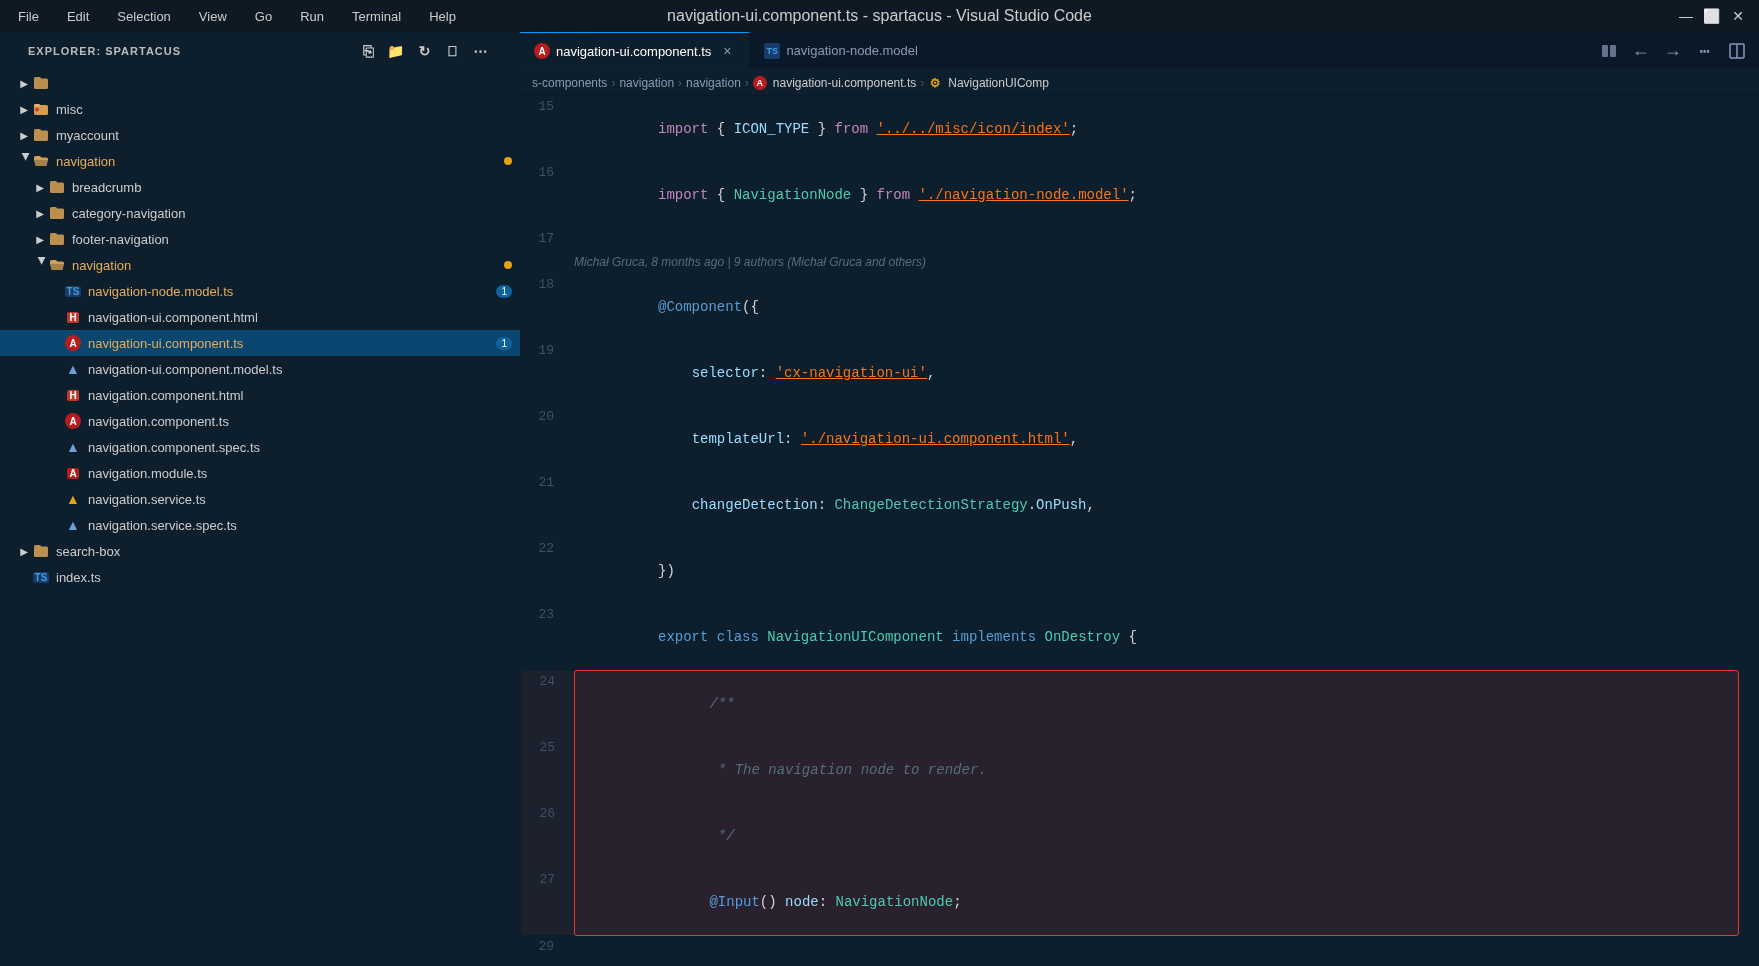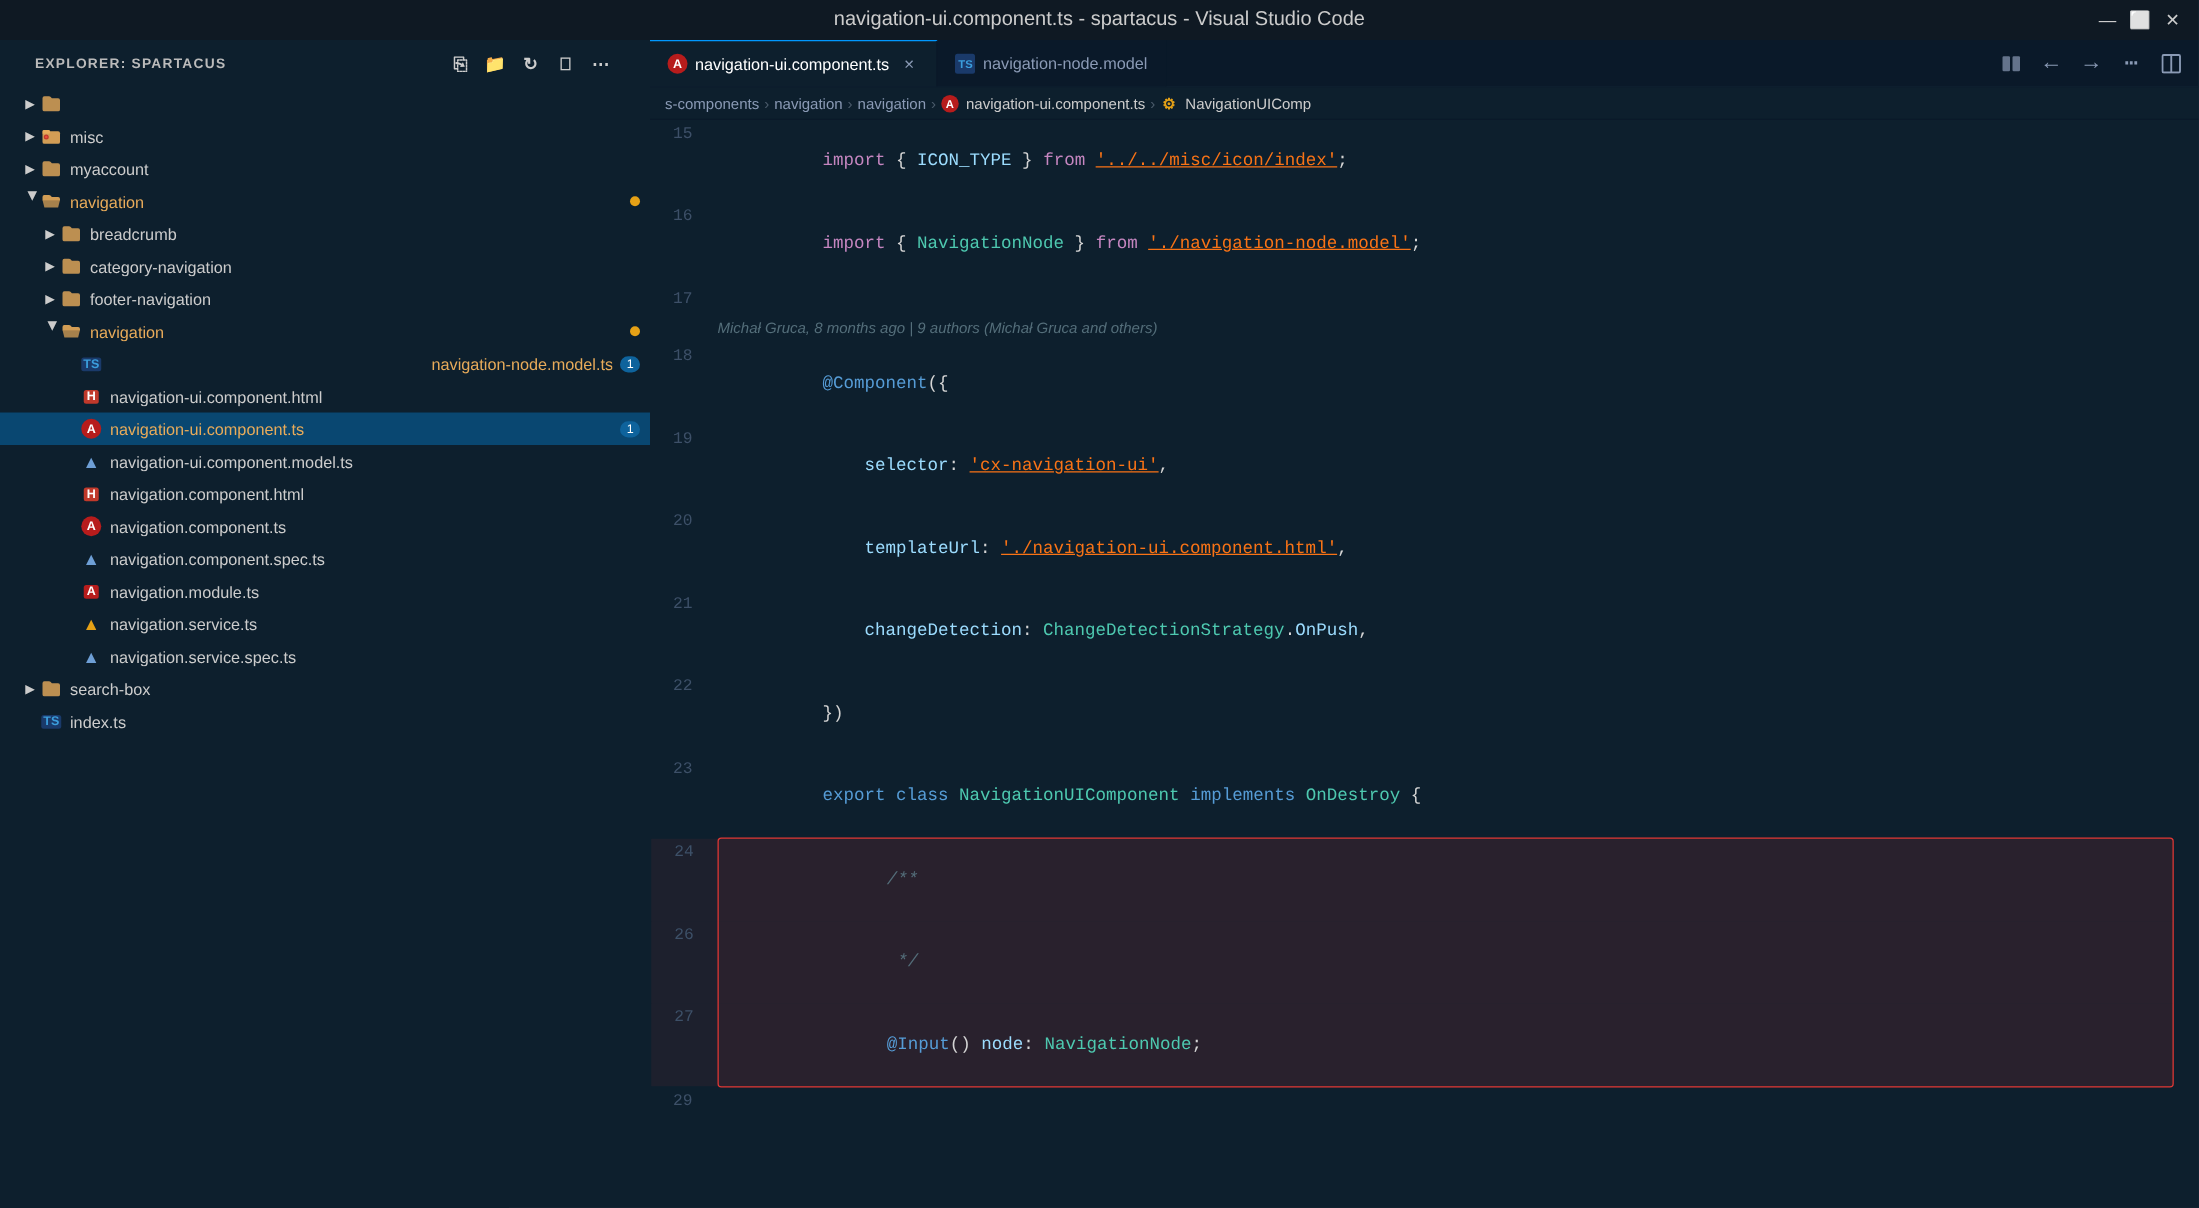--- a/index.html
+++ b/index.html
@@ -336,20 +336,30 @@
     .sidebar::-webkit-scrollbar-track { background: #0d1f2d; }
     .sidebar::-webkit-scrollbar-thumb { background: #2a4055; }
 
     
     .folder-svg { width: 16px; height: 16px; }
   </style>
 </head>
 <body>
 
 <div class="title-bar">
+  <div class="title-bar-menus">
+    <span class="title-bar-menu-item">File</span>
+    <span class="title-bar-menu-item">Edit</span>
+    <span class="title-bar-menu-item">Selection</span>
+    <span class="title-bar-menu-item">View</span>
+    <span class="title-bar-menu-item">Go</span>
+    <span class="title-bar-menu-item">Run</span>
+    <span class="title-bar-menu-item">Terminal</span>
+    <span class="title-bar-menu-item">Help</span>
+  </div>
   <span class="title-bar-title">navigation-ui.component.ts - spartacus - Visual Studio Code</span>
   <div class="title-bar-controls">
     <span class="title-bar-control">—</span>
     <span class="title-bar-control">⬜</span>
     <span class="title-bar-control">✕</span>
   </div>
 </div>
 
 <div class="main-layout">
 
@@ -458,21 +468,21 @@
       <span class="tree-label" style="color:#e8ab5a;">navigation</span>
       <span class="tree-dot"></span>
     </div>
 
     <div class="tree-item">
       <span class="tree-indent" style="width:48px"></span>
       <span class="tree-arrow" style="width:16px;"></span>
       <span class="tree-icon">
         <span class="icon-ts" style="background:#1a3a6a;color:#3b9edd;border-radius:2px;padding:0 2px;font-size:10px;">TS</span>
       </span>
-      <span class="tree-label" style="color:#e8ab5a;text-align:right;">navigation-node.model.ts</span>
+      <span class="tree-label" style="color:#e8ab5a;">navigation-node.model.ts</span>
       <span class="tree-badge">1</span>
     </div>
 
     <div class="tree-item">
       <span class="tree-indent" style="width:48px"></span>
       <span class="tree-arrow" style="width:16px;"></span>
       <span class="tree-icon">
         <span style="background:#c0392b;color:white;border-radius:2px;padding:0 2px;font-size:10px;font-weight:bold;">H</span>
       </span>
       <span class="tree-label">navigation-ui.component.html</span>
@@ -689,20 +699,26 @@
 
       <div style="position:relative; margin-left:54px; margin-right:20px; border:1.5px solid #e53935; border-radius:3px; background:rgba(229,57,53,0.06);">
 
         <div class="code-line highlighted" style="margin-left:-54px;">
           <span class="line-number">24</span>
           <span class="line-content">
             <span class="plain">    </span><span class="comment">/**</span>
           </span>
         </div>
 
+        <div class="code-line highlighted" style="margin-left:-54px;">
+          <span class="line-number">25</span>
+          <span class="line-content">
+            <span class="plain">    </span><span class="comment"> * The navigation node to render.</span>
+          </span>
+        </div>
 
         <div class="code-line highlighted" style="margin-left:-54px;">
           <span class="line-number">26</span>
           <span class="line-content">
             <span class="plain">    </span><span class="comment"> */</span>
           </span>
         </div>
 
         <div class="code-line highlighted" style="margin-left:-54px;">
           <span class="line-number">27</span>

